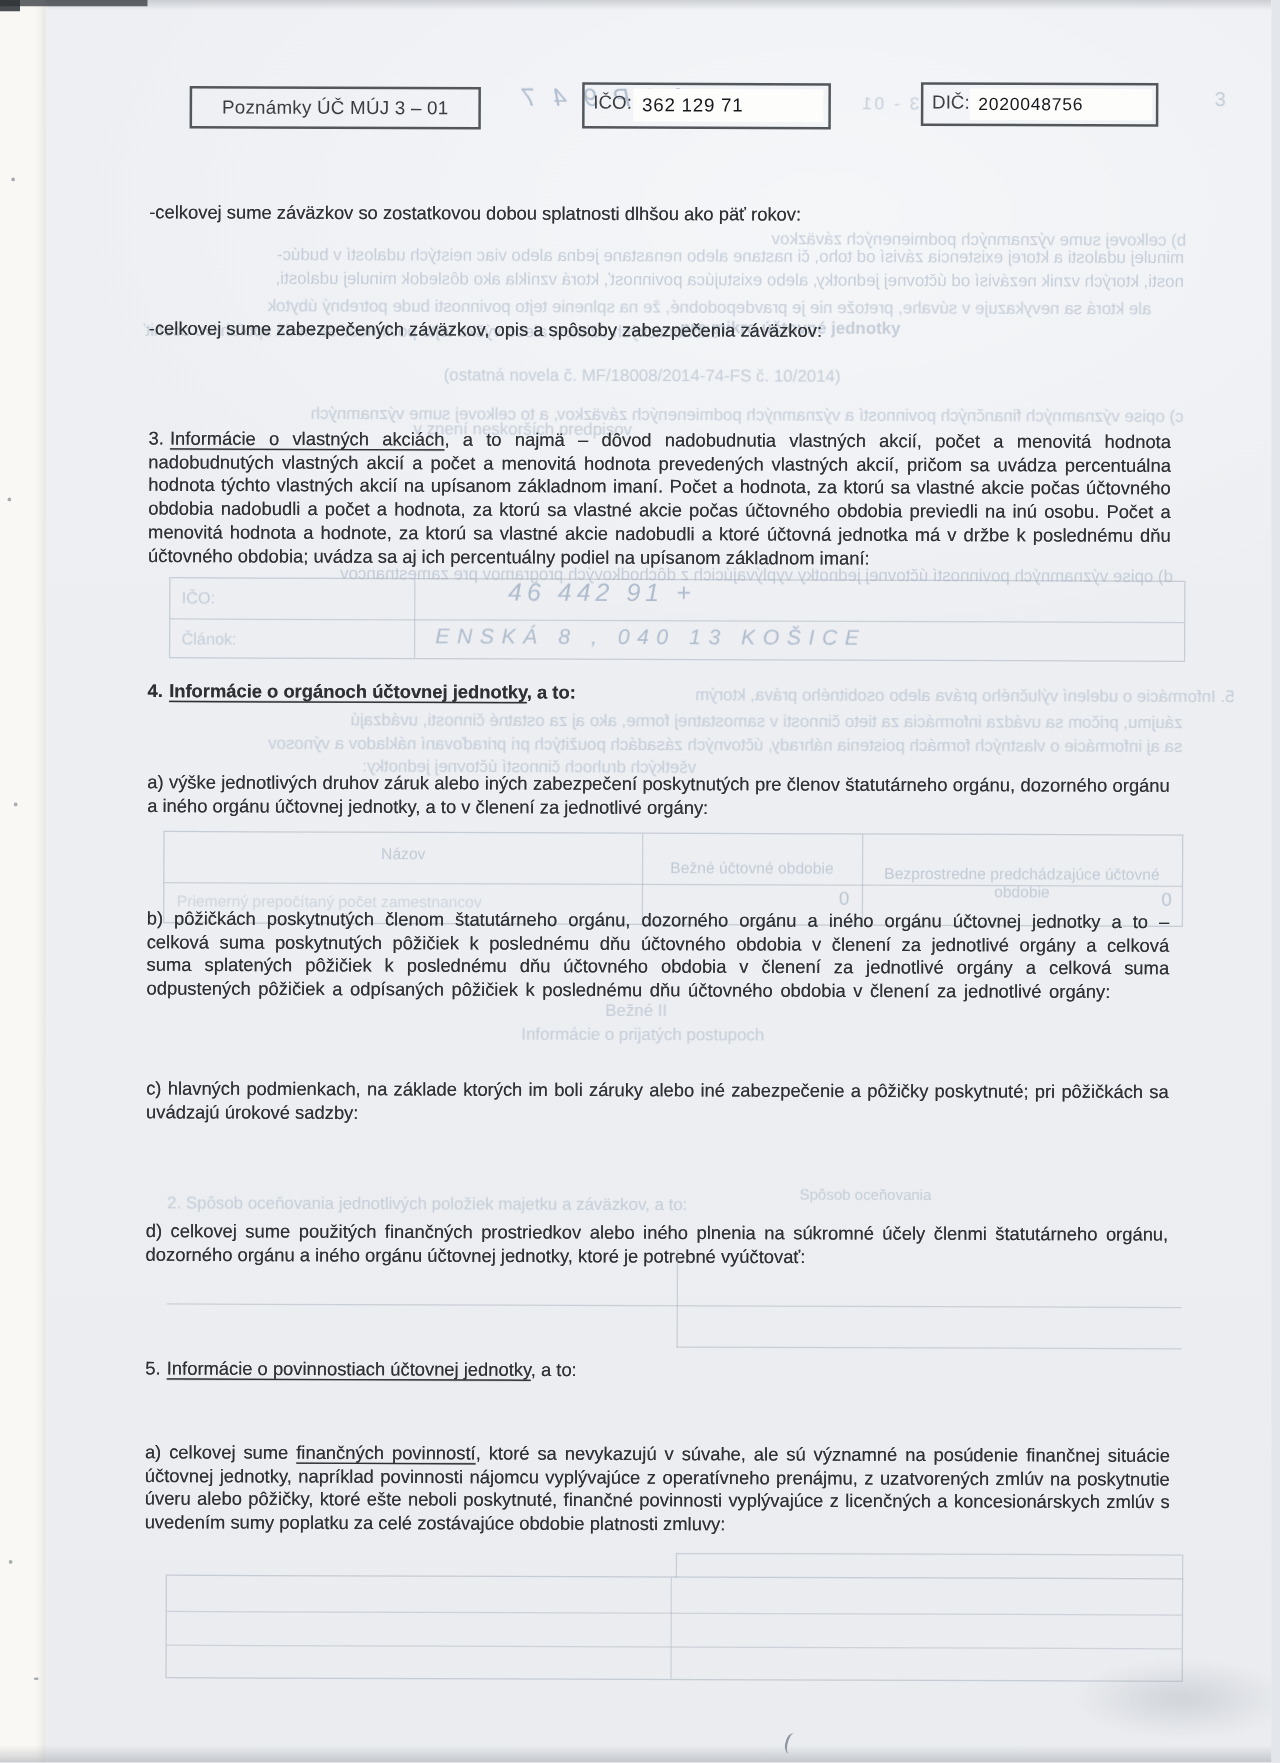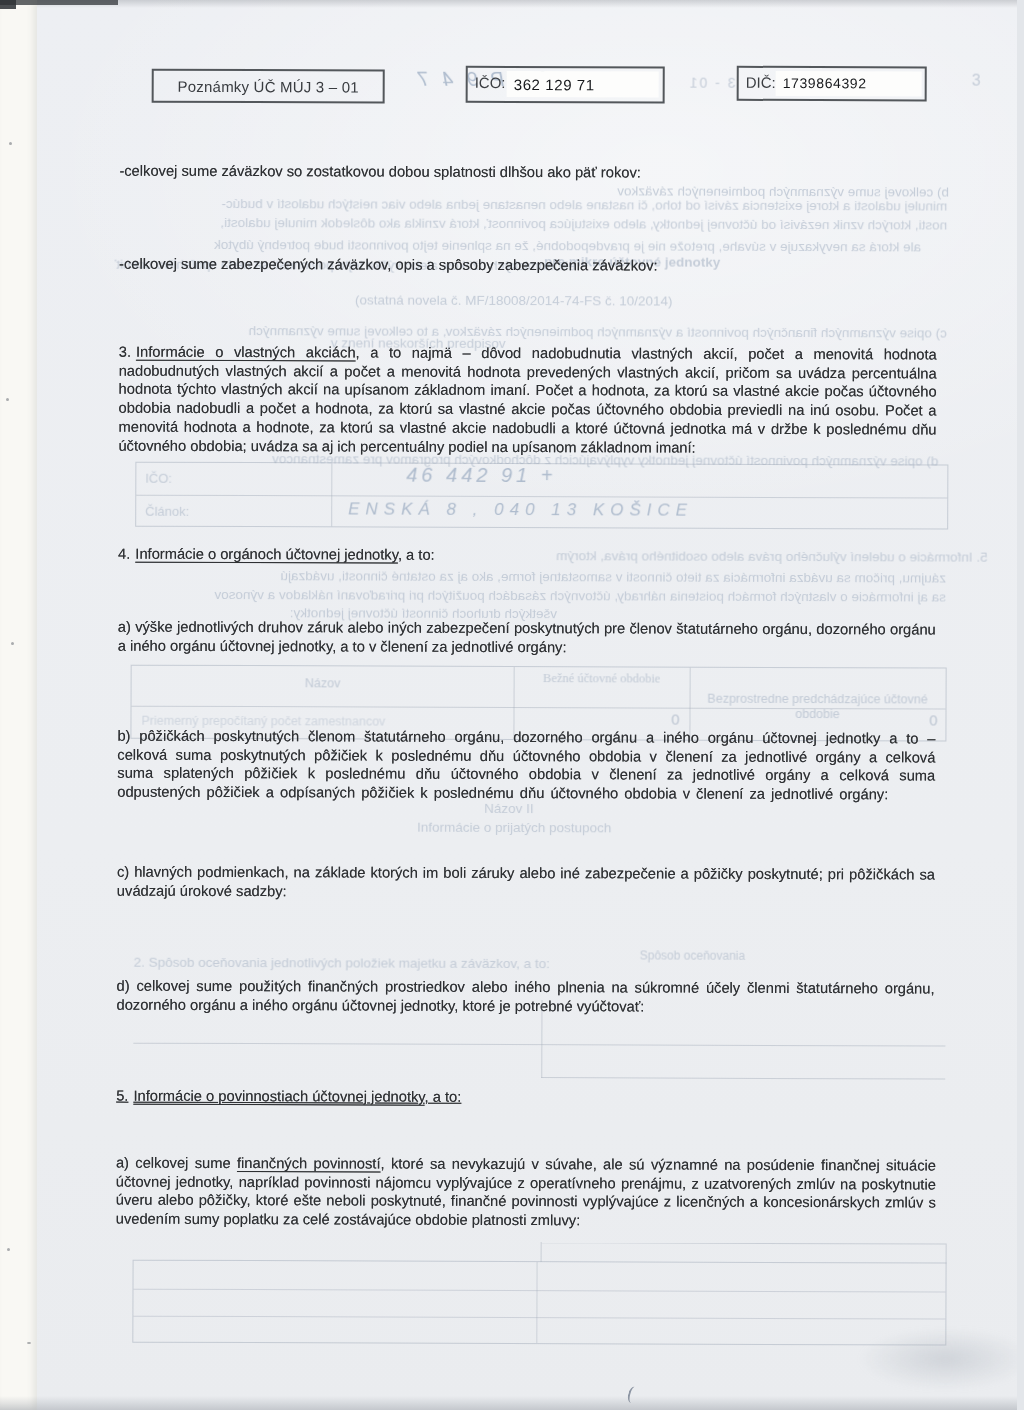--- a/index.html
+++ b/index.html
@@ -42,26 +42,26 @@
 
   
   .bodytext{position:absolute;margin:0;font-size:14.7px;line-height:18.7px;color:#2e3033;
         text-shadow:0 0 .4px rgba(46,48,51,.7);}
   .para{text-align:justify;}
   .num{margin-right:5px;}
   .u{text-decoration:underline;text-underline-offset:2.5px;}
   .dash1{left:120px;top:163px;}
   .dash2{left:120px;top:256px;}
   .p3{left:120px;top:344px;width:818px;}
-  .h4{left:120px;top:546px;}
+  .h4{left:120px;top:546px;font-weight:bold;}
   .p4a{left:120px;top:619px;width:818px;}
   .p4b{left:120px;top:728px;width:818px;word-spacing:2px;}
   .p4c{left:120px;top:864px;width:818px;}
   .p4d{left:120px;top:978px;width:818px;}
-  .h5{left:120px;top:1088px;text-decoration:underline;}
+  .h5{left:120px;top:1088px;}
   .p5a{left:120px;top:1155px;width:820px;}
 
   
   .ghost{position:absolute;font-size:13.5px;color:#b7c1cf;opacity:.75;filter:blur(.35px);white-space:nowrap;}
   .mir{transform:scaleX(-1);}
   .hand{color:#9fafc4;opacity:.8;font-style:italic;letter-spacing:4px;font-size:20px;filter:blur(.3px);}
   .g0{left:618px;top:183px;}
   .g1{left:118px;top:197px;width:830px;}
   .g2{left:118px;top:216px;width:830px;}
   .g3{left:122px;top:238px;width:800px;}
@@ -92,21 +92,21 @@
   .gtable{position:absolute;border:1px solid rgba(162,171,185,.5);}
   .icotable{left:137px;top:463px;width:811px;height:63px;}
   .icotable .hdiv{position:absolute;left:0;top:32px;width:100%;height:1px;background:rgba(162,171,185,.45);}
   .icotable .vdiv{position:absolute;left:195px;top:0;width:1px;height:100%;background:rgba(162,171,185,.45);}
   .etable{left:133px;top:666px;width:814px;height:72px;}
   .etable .hdiv{position:absolute;left:0;top:40px;width:100%;height:1px;background:rgba(162,171,185,.45);}
   .etable .v1{position:absolute;left:382px;top:0;width:1px;height:100%;background:rgba(162,171,185,.45);}
   .etable .v2{position:absolute;left:558px;top:0;width:1px;height:100%;background:rgba(162,171,185,.45);}
   .ecell{position:absolute;font-size:12.5px;color:#b7c1cf;opacity:.8;text-align:center;line-height:15px;filter:blur(.3px);}
   .ename{left:0;top:10px;width:382px;}
-  .ecol1{left:382px;top:4px;width:176px;font-family:Liberation Serif, serif;}
+  .ecol1{left:382px;top:20px;width:176px;}
   .ecol2{left:558px;top:4px;width:256px;margin-top:20px;}
   .erow{left:10px;top:48px;width:370px;text-align:left;opacity:.55;}
   .eval1{left:498px;top:44px;width:50px;text-align:right;font-size:15px;opacity:.9;}
   .eval2{left:756px;top:44px;width:50px;text-align:right;font-size:15px;opacity:.9;}
 
   
   .fl-b{left:137px;top:1044px;width:812px;height:1px;}
   .fl-v{left:545px;top:1000px;width:1px;height:78px;}
   .fl-c{left:545px;top:1077px;width:404px;height:1px;}
   .pretable{position:absolute;left:545px;top:1242px;width:404px;height:19px;
@@ -140,21 +140,21 @@
     <div class="box box-ico">
       <span class="blabel">IČO:</span>
       <span class="bval">
         <span>362 129 71</span>
       </span>
     </div>
     <span class="ghost mir g23">3 - 01</span>
     <div class="box box-dic">
       <span class="blabel">DIČ:</span>
       <span class="bval">
-        <span>1739864392</span>
+        <span>2020048756</span>
       </span>
     </div>
     <span class="ghost g24">3</span>
 
     <p class="bodytext dash1">-celkovej sume záväzkov so zostatkovou dobou splatnosti dlhšou ako päť rokov:</p>
 
     <span class="ghost mir g0">b) celkovej sume významných podmienených záväzkov</span>
     <span class="ghost mir g1">minulej udalosti a ktorej existencia závisí od toho, či nastane alebo nenastane jedna alebo viac neistých udalostí v budúc-</span>
     <span class="ghost mir g2">nosti, ktorých vznik nezávisí od účtovnej jednotky, alebo existujúca povinnosť, ktorá vznikla ako dôsledok minulej udalosti,</span>
     <span class="ghost mir g3">ale ktorá sa nevykazuje v súvahe, pretože nie je pravdepodobné, že na splnenie tejto povinnosti bude potrebný úbytok</span>
@@ -193,21 +193,21 @@
       <div class="v2"></div>
       <span class="ecell ename">Názov</span>
       <span class="ecell ecol1">Bežné účtovné obdobie</span>
       <span class="ecell ecol2">Bezprostredne predchádzajúce účtovné obdobie</span>
       <span class="ecell erow">Priemerný prepočítaný počet zamestnancov</span>
       <span class="ecell eval1">0</span>
       <span class="ecell eval2">0</span>
     </div>
 
     <p class="bodytext para p4b">b) pôžičkách poskytnutých členom štatutárneho orgánu, dozorného orgánu a iného orgánu účtovnej jednotky a to – celková suma poskytnutých pôžičiek k poslednému dňu účtovného obdobia v členení za jednotlivé orgány a celková suma splatených pôžičiek k poslednému dňu účtovného obdobia v členení za jednotlivé orgány a celková suma odpustených pôžičiek a odpísaných pôžičiek k poslednému dňu účtovného obdobia v členení za jednotlivé orgány:</p>
-    <span class="ghost g18">Názov II</span>
+    <span class="ghost g18">Bežné II</span>
     <span class="ghost g19">Informácie o prijatých postupoch</span>
 
     <p class="bodytext para p4c">c) hlavných podmienkach, na základe ktorých im boli záruky alebo iné zabezpečenie a pôžičky poskytnuté; pri pôžičkách sa uvádzajú úrokové sadzby:</p>
 
     <span class="ghost g20">2. Spôsob oceňovania jednotlivých položiek majetku a záväzkov, a to:</span>
     <p class="bodytext para p4d">d) celkovej sume použitých finančných prostriedkov alebo iného plnenia na súkromné účely členmi štatutárneho orgánu, dozorného orgánu a iného orgánu účtovnej jednotky, ktoré je potrebné vyúčtovať:</p>
     <span class="ghost g21">Spôsob oceňovania</span>
 
     <div class="gline fl-b"></div>
     <div class="gline fl-v"></div>

